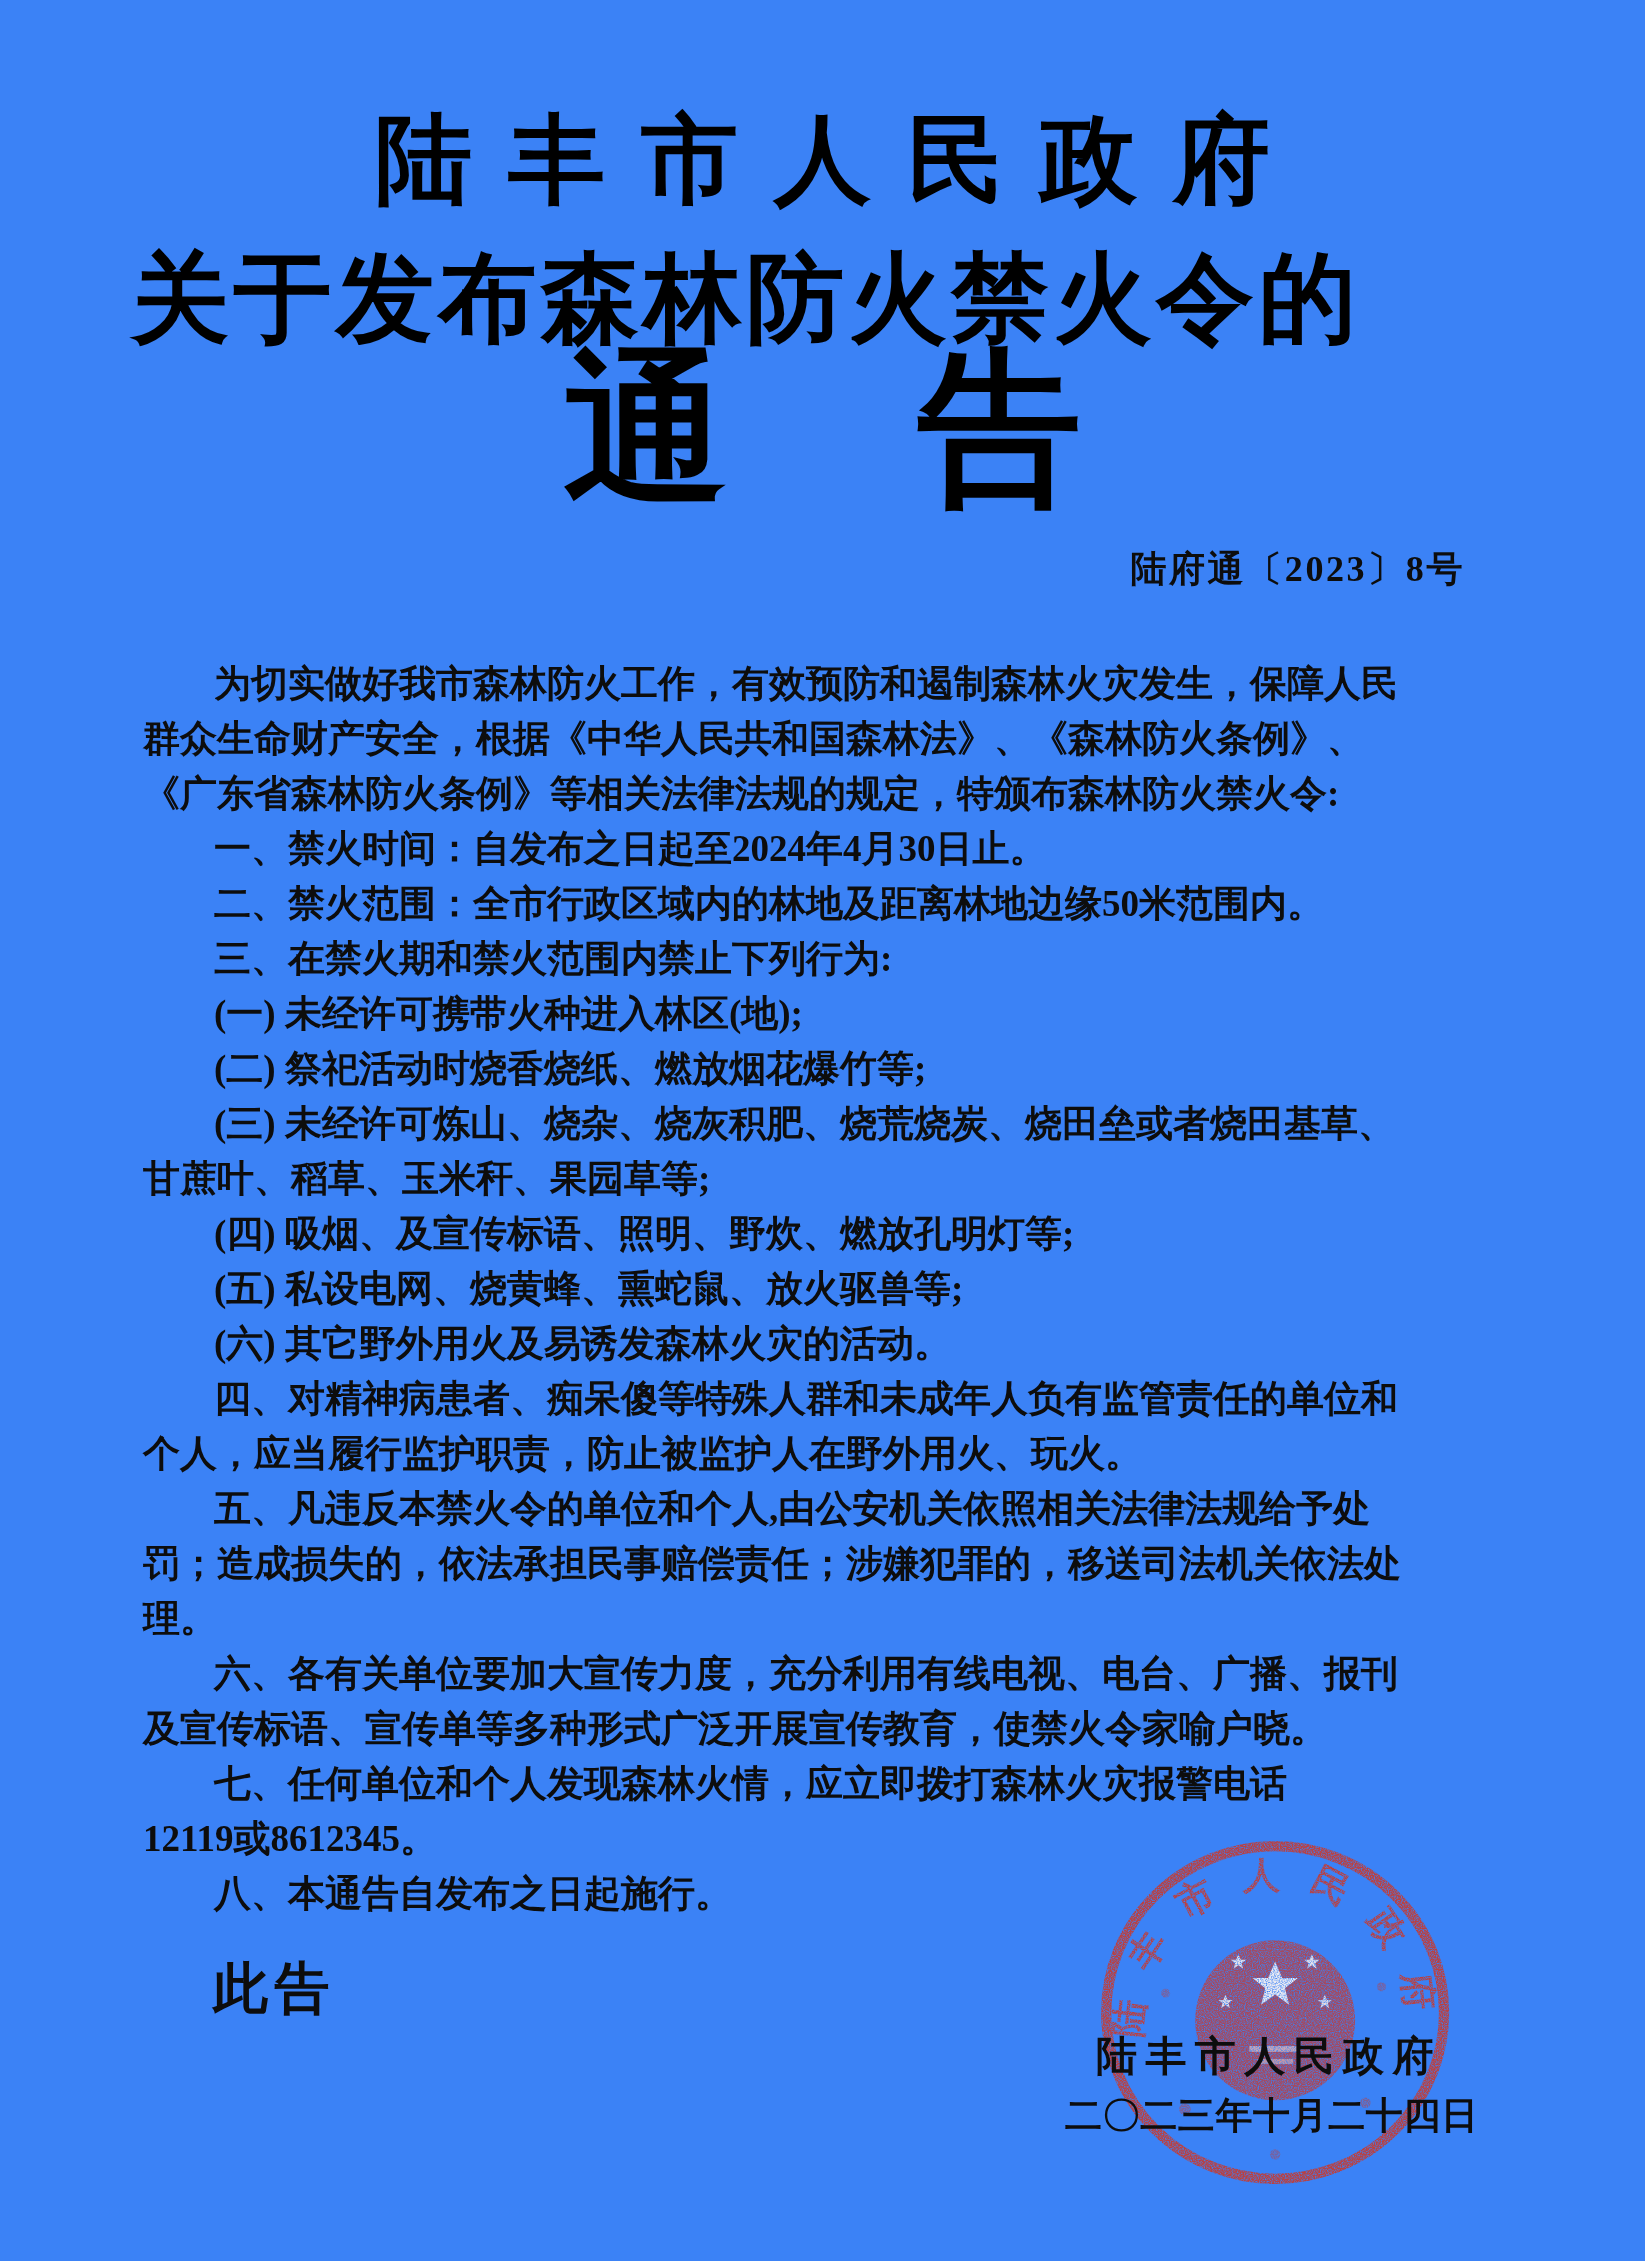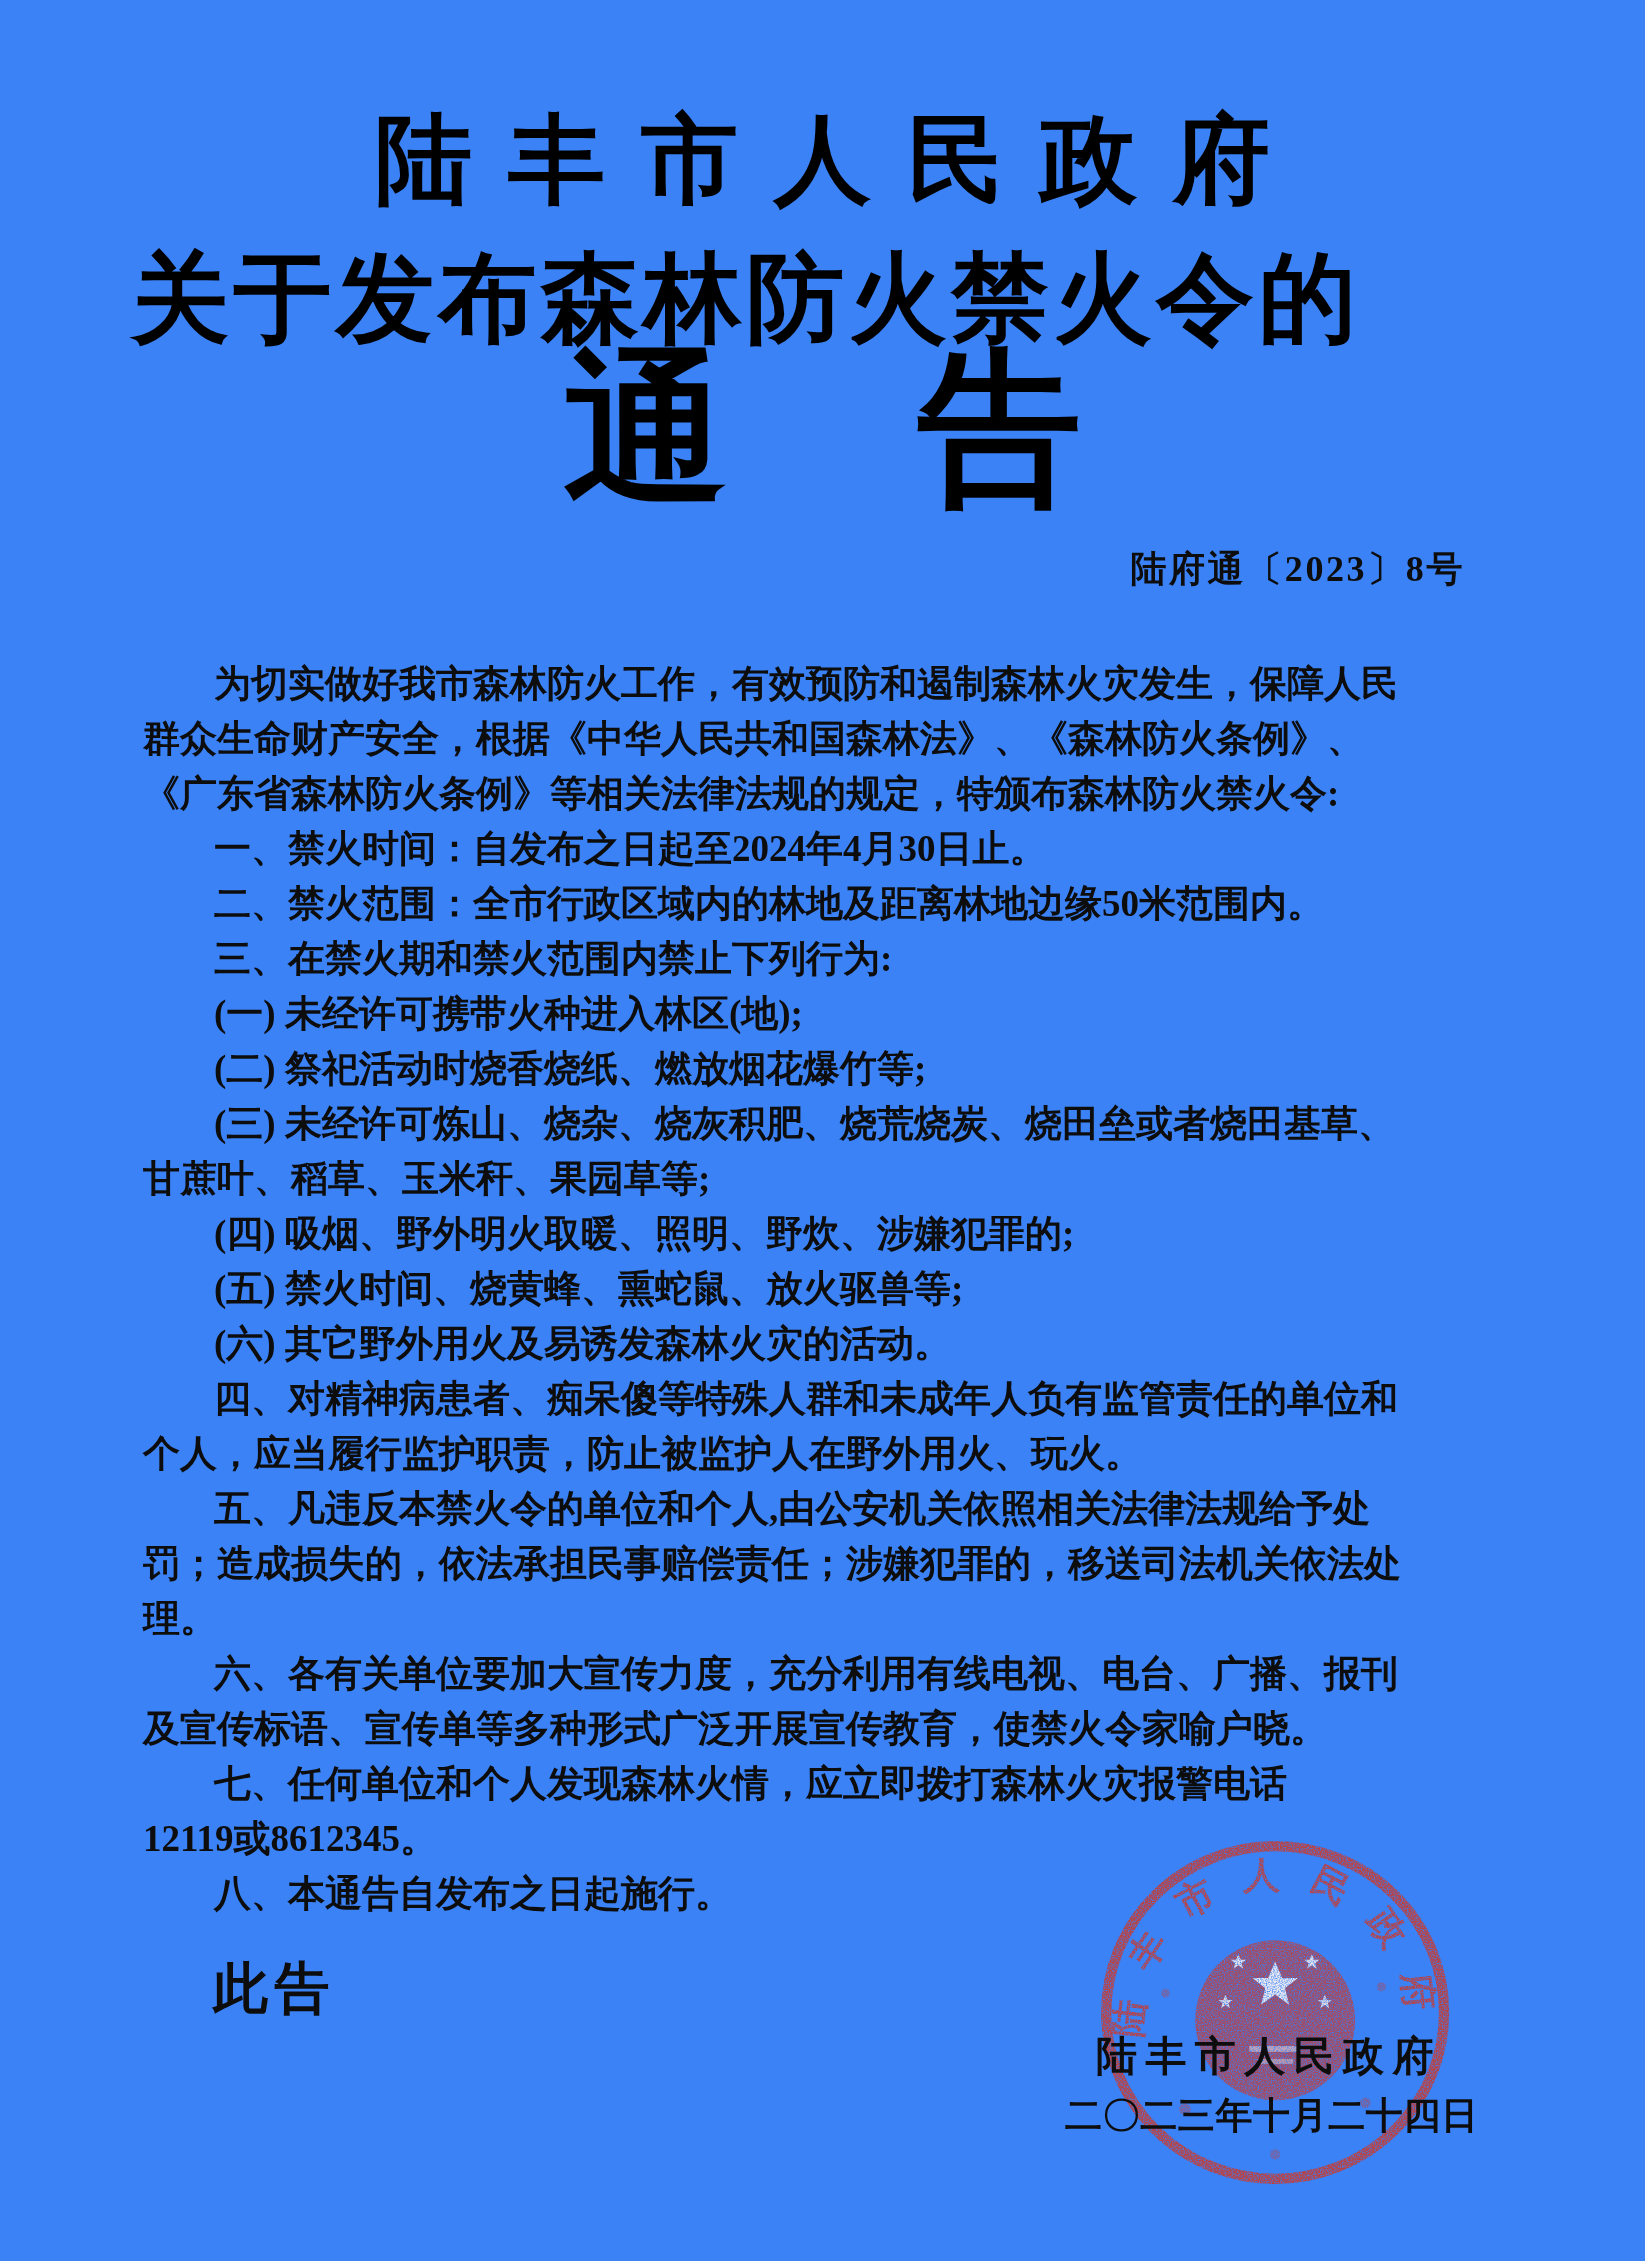--- a/index.html
+++ b/index.html
@@ -82,22 +82,22 @@
   <p class="bline ind">为切实做好我市森林防火工作，有效预防和遏制森林火灾发生，保障人民</p>
       <p class="bline">群众生命财产安全，根据《中华人民共和国森林法》、《森林防火条例》、</p>
       <p class="bline">《广东省森林防火条例》等相关法律法规的规定，特颁布森林防火禁火令:</p>
       <p class="bline ind">一、禁火时间：自发布之日起至2024年4月30日止。</p>
       <p class="bline ind">二、禁火范围：全市行政区域内的林地及距离林地边缘50米范围内。</p>
       <p class="bline ind">三、在禁火期和禁火范围内禁止下列行为:</p>
       <p class="bline ind">(一) 未经许可携带火种进入林区(地);</p>
       <p class="bline ind">(二) 祭祀活动时烧香烧纸、燃放烟花爆竹等;</p>
       <p class="bline ind">(三) 未经许可炼山、烧杂、烧灰积肥、烧荒烧炭、烧田垒或者烧田基草、</p>
       <p class="bline">甘蔗叶、稻草、玉米秆、果园草等;</p>
-      <p class="bline ind">(四) 吸烟、野外明火取暖、照明、野炊、涉嫌犯罪的;</p>
-      <p class="bline ind">(五) 禁火时间、烧黄蜂、熏蛇鼠、放火驱兽等;</p>
+      <p class="bline ind">(四) 吸烟、及宣传标语、照明、野炊、燃放孔明灯等;</p>
+      <p class="bline ind">(五) 私设电网、烧黄蜂、熏蛇鼠、放火驱兽等;</p>
       <p class="bline ind">(六) 其它野外用火及易诱发森林火灾的活动。</p>
       <p class="bline ind">四、对精神病患者、痴呆傻等特殊人群和未成年人负有监管责任的单位和</p>
       <p class="bline">个人，应当履行监护职责，防止被监护人在野外用火、玩火。</p>
       <p class="bline ind">五、凡违反本禁火令的单位和个人,由公安机关依照相关法律法规给予处</p>
       <p class="bline">罚；造成损失的，依法承担民事赔偿责任；涉嫌犯罪的，移送司法机关依法处</p>
       <p class="bline">理。</p>
       <p class="bline ind">六、各有关单位要加大宣传力度，充分利用有线电视、电台、广播、报刊</p>
       <p class="bline">及宣传标语、宣传单等多种形式广泛开展宣传教育，使禁火令家喻户晓。</p>
       <p class="bline ind">七、任何单位和个人发现森林火情，应立即拨打森林火灾报警电话</p>
       <p class="bline">12119或8612345。</p>

